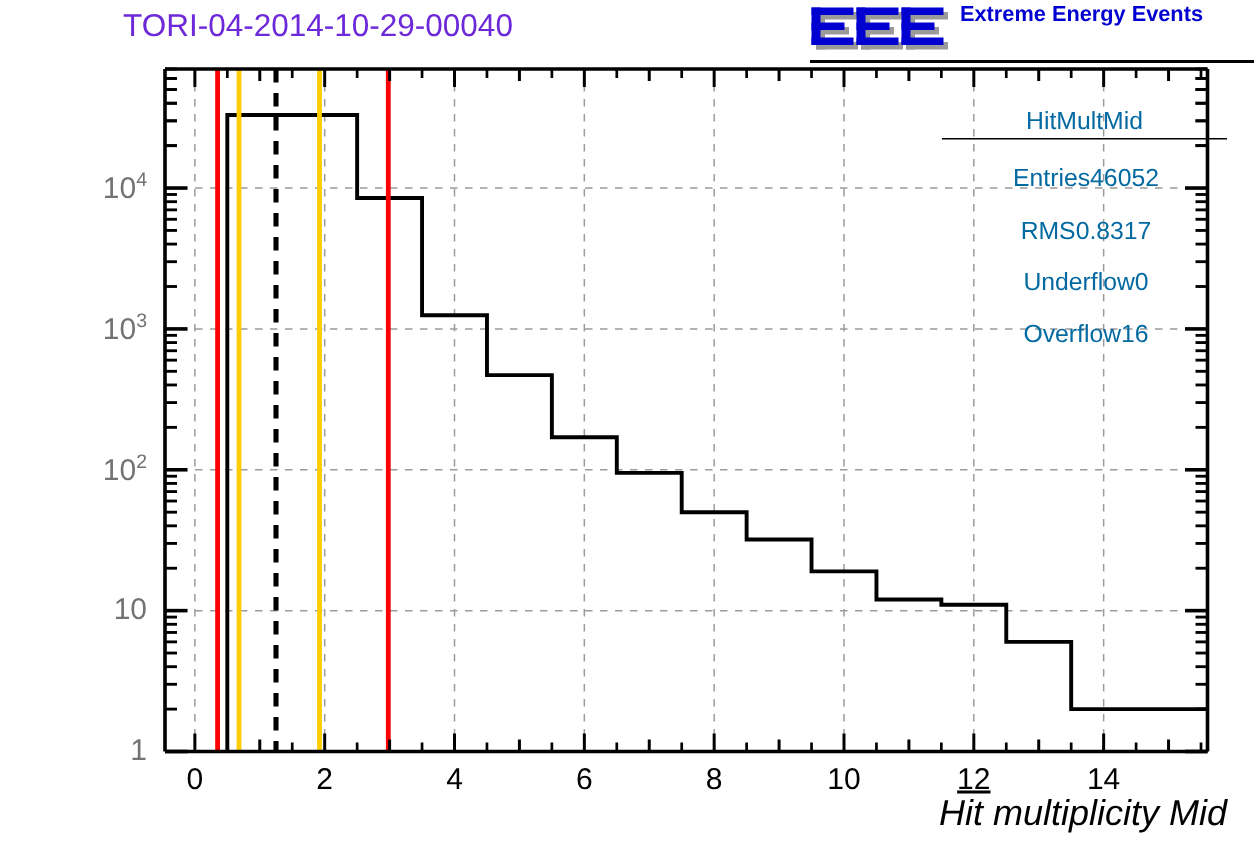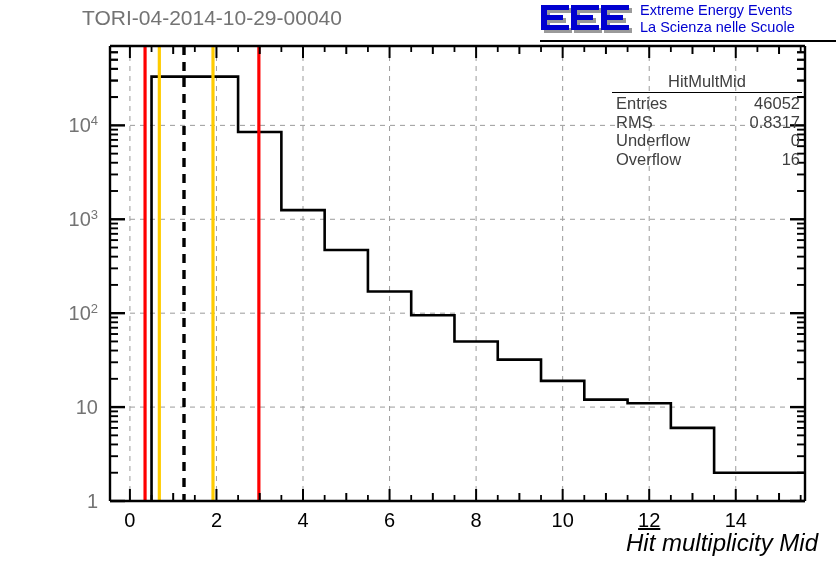--- a/index.html
+++ b/index.html
@@ -7,47 +7,47 @@
   body{
     width:836px;height:572px;background:#ffffff;
     font-family:"Liberation Sans", sans-serif;
     overflow:hidden;position:relative;
   }
   #root-canvas{position:absolute;left:0;top:0;width:836px;height:572px;}
 
   
   .plot-title{
     position:absolute;left:82px;top:6px;
-    font-size:21px;color:#737373;white-space:nowrap;letter-spacing:0px;
+    font-size:21px;color:#6d28d9;white-space:nowrap;letter-spacing:0px;
   }
 
   
   .eee-logo{position:absolute;left:540px;top:2px;width:292px;height:38px;}
   .eee-letters{
     position:absolute;left:0px;top:0px;width:96px;height:34px;
   }
   .eee-letters svg{display:block;}
   .eee-text{
     position:absolute;left:100px;top:0px;
     color:#0000d0;font-size:14.5px;line-height:17px;white-space:nowrap;
     font-family:"Liberation Sans", sans-serif;
   }
-  .eee-text div{font-weight:normal;}
+  .eee-text div{font-weight:bold;}
 
   
   .stats-box{
-    position:absolute;left:612px;top:72px;width:190px;
-    font-size:16.5px;color:#404040;
+    position:absolute;left:628px;top:72px;width:190px;
+    font-size:16.5px;color:#0369a1;
     font-family:"Liberation Sans", sans-serif;
   }
   .stats-title{
     text-align:center;border-bottom:1.6px solid #000;
     padding-bottom:1px;margin-bottom:1px;font-size:16.5px;
   }
-  .stats-row{display:flex;justify-content:space-between;line-height:18.6px;padding:0 2px 0 4px;}
+  .stats-row{display:flex;justify-content:center;line-height:18.6px;padding:16px 2px 0 4px;}
   .stats-row .k{text-align:left;}
   .stats-row .v{text-align:right;}
 
   
   .xlab{position:absolute;font-size:20px;color:#000;text-align:center;transform:translateX(-50%);}
   .ylab{position:absolute;font-size:20px;color:#737373;text-align:right;transform:translateY(-50%);}
   .ylab sup{font-size:0.65em;vertical-align:super;}
 
   
   .x-axis-title{
@@ -291,21 +291,20 @@
         <rect x="31" y="3" width="6" height="25"></rect>
         <rect x="61" y="3" width="28" height="5"></rect>
         <rect x="61" y="13" width="22" height="5"></rect>
         <rect x="61" y="23" width="28" height="5"></rect>
         <rect x="61" y="3" width="6" height="25"></rect>
       </g>
     </svg>
   </div>
   <div class="eee-text">
     <div>Extreme Energy Events</div>
-    <div>La Scienza nelle Scuole</div>
   </div>
 </div>
 
 <div class="stats-box">
   <div class="stats-title">HitMultMid</div>
   <div class="stats-row">
     <span class="k">Entries</span>
     <span class="v">46052</span>
   </div>
   <div class="stats-row">

